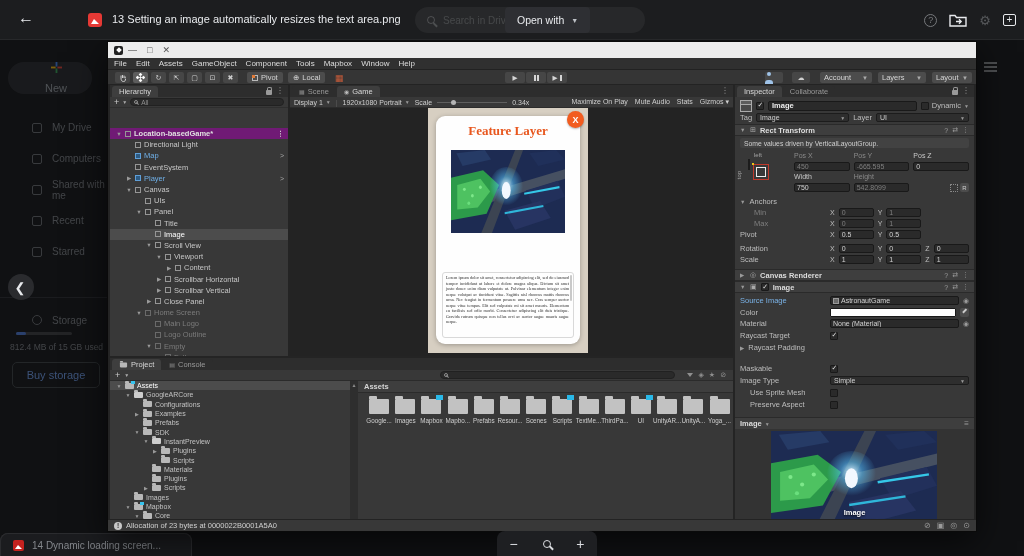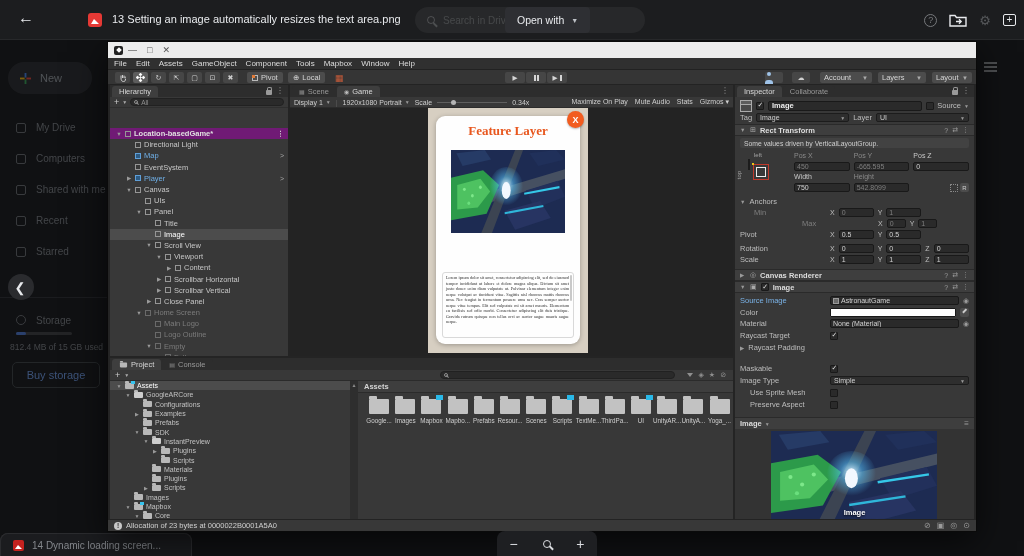--- a/index.html
+++ b/index.html
@@ -2,22 +2,22 @@
 <html><head>
 <meta charset="utf-8">
 <style>
   *{margin:0;padding:0;box-sizing:border-box;font-family:"Liberation Sans",sans-serif;}
   html,body{background:#0b0c0d;}
   #stage{position:relative;width:1024px;height:556px;overflow:hidden;background:#101113;}
 
   
   .drive-bg{position:absolute;inset:0;}
   .dsidebar{position:absolute;left:0;top:40px;width:108px;height:492px;opacity:.45;}
-  .new-pill{position:absolute;left:8px;top:22px;width:84px;height:32px;background:#26272a;border-radius:16px;display:flex;align-items:center;gap:9px;padding-left:12px;color:#9aa0a6;font-size:11px;}
-  .ditem{position:absolute;left:0;width:108px;height:20px;display:flex;align-items:center;gap:10px;padding-left:16px;color:#7f8388;font-size:10px;}
+  .new-pill{position:absolute;left:8px;top:22px;width:84px;height:32px;background:#26272a;border-radius:16px;display:flex;align-items:center;gap:9px;padding-left:12px;color:#9aa0a6;font-size:11px;flex-direction:column;}
+  .ditem{position:absolute;left:0;width:108px;height:20px;display:flex;align-items:center;gap:10px;padding-left:32px;color:#7f8388;font-size:10px;}
   .dico{width:10px;height:10px;border:1px solid #6a6d71;border-radius:2px;flex:0 0 auto;}
   .divline{position:absolute;left:0;top:257px;width:108px;border-top:1px solid #2a2b2e;}
   .storage-bar{position:absolute;left:16px;top:292px;width:56px;height:3px;background:#3a3b3e;border-radius:2px;}
   .storage-bar i{display:block;width:10px;height:3px;background:#4b79d9;border-radius:2px;}
   .storage-used{position:absolute;left:10px;top:302px;font-size:8.5px;color:#7f8388;white-space:nowrap;}
   .buy-btn{position:absolute;left:12px;top:322px;width:88px;height:26px;border:1px solid #3c4043;border-radius:5px;color:#6f9ff0;font-size:11px;display:flex;align-items:center;justify-content:center;background:transparent;}
   .hamburger{position:absolute;left:984px;top:60px;width:13px;opacity:.28;}
   .hamburger i{display:block;height:2px;background:#e8eaed;margin:2px 0;}
 
   
@@ -637,21 +637,21 @@
             <span class="kebab">⋮</span>
           </span>
         </div>
 
         <div class="go-hdr">
           <span class="gocube"></span>
           <span class="chk on"></span>
           <span class="goname">Image</span>
           <span class="static-wrap">
             <span class="chk"></span>
-            <span>Source</span>
+            <span>Dynamic</span>
             <span style="font-size:5px;color:#9a9a9a;">▼</span>
           </span>
         </div>
         <div class="tagrow">
           <span style="font-size:7.5px;color:#bdbdbd;">Tag</span>
           <span class="ddfield">
             <span>Image</span>
               <span class="caret">▼</span>
           </span>
           <span style="font-size:7.5px;color:#bdbdbd;">Layer</span>
@@ -711,21 +711,21 @@
               </span>
             <span class="cellf">
                 <span class="xyz dimtxt">Y</span>
                 <span class="field dim">1</span>
               </span>
             <span class="cellf" style="visibility:hidden;">
                 <span class="field"></span>
               </span>
           </span>
         </div>
-        <div class="irow" style="margin-top:2px;margin-left:48px;">
+        <div class="irow" style="margin-top:2px;">
           <span class="ilabel dimtxt" style="padding-left:14px;">Max</span>
           <span class="trip">
             <span class="cellf">
                 <span class="xyz dimtxt">X</span>
                 <span class="field dim">0</span>
               </span>
             <span class="cellf">
                 <span class="xyz dimtxt">Y</span>
                 <span class="field dim">1</span>
               </span>

